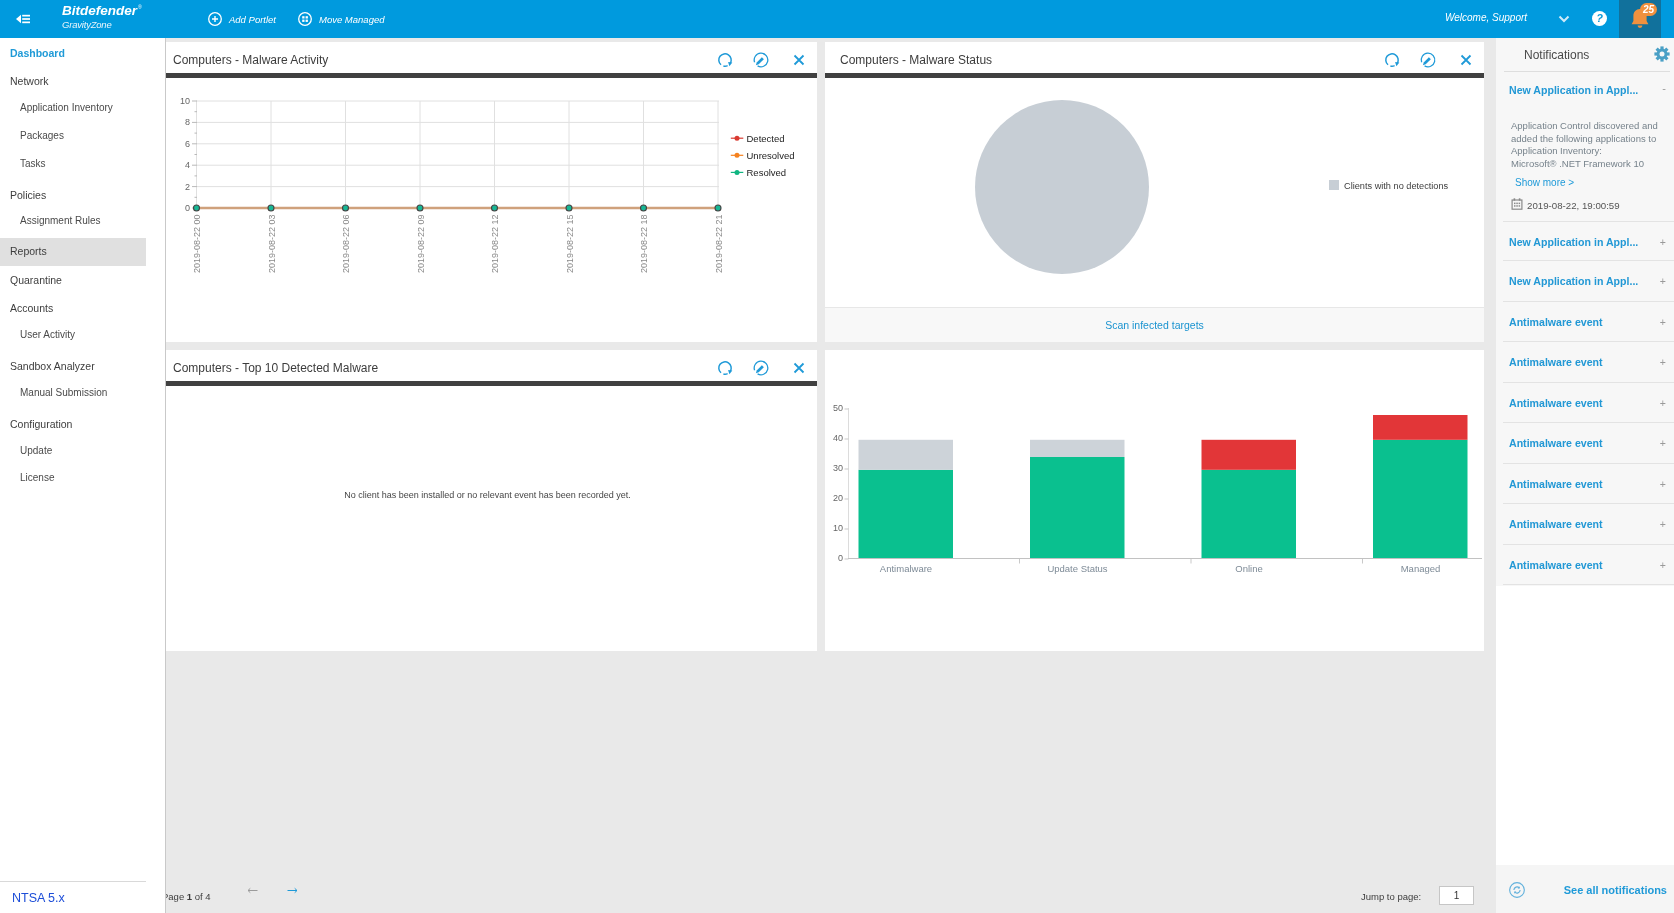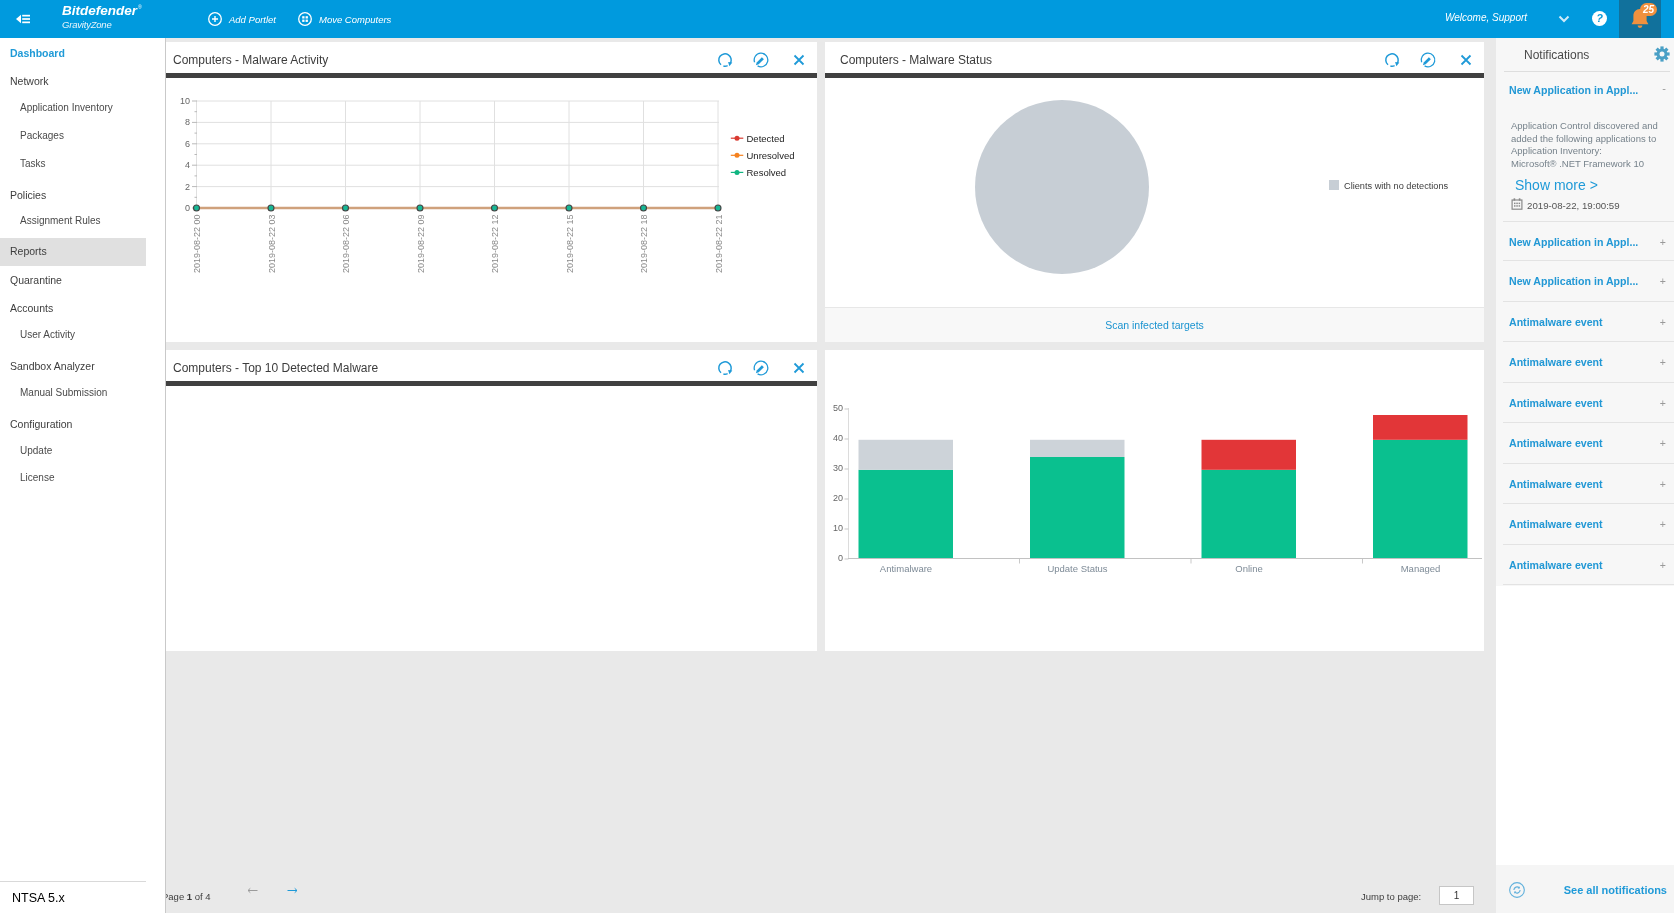--- a/index.html
+++ b/index.html
@@ -16,21 +16,21 @@
   #bellbox { position:absolute; left:1619px; top:0; width:42px; height:38px; background:#11719c; }
   #badge { position:absolute; left:21px; top:3px; min-width:17px; height:13px; background:#f0913e; border-radius:7px; color:#fff; font-size:10px; font-weight:bold; text-align:center; line-height:13px; padding:0 3px; }
   #helpcirc { position:absolute; left:1592px; top:11px; width:15px; height:15px; background:#fff; border-radius:50%; color:#0c9ad8; font-size:11px; font-weight:bold; text-align:center; line-height:15px; }
 
   
   #sidebar { position:absolute; left:0; top:38px; width:166px; height:875px; background:#fff; border-right:1px solid #c9c9c9; z-index:5; }
   .nav { position:absolute; left:10px; font-size:10.5px; color:#3d3d3d; white-space:nowrap; }
   .nav.sub { left:20px; font-size:10px; color:#4a4a4a; }
   #selrow { position:absolute; left:0; width:146px; background:#e0e0e0; }
   #sidefoot { position:absolute; left:0; top:843px; width:146px; height:32px; border-top:1px solid #d9d9d9; background:#fff; }
-  #sidefoot span { position:absolute; left:12px; top:9px; font-size:12.5px; color:#000000; }
+  #sidefoot span { position:absolute; left:12px; top:9px; font-size:12.5px; color:#1d4ed8; }
   .portlet { position:absolute; width:659px; background:#fff; }
   .phead { position:absolute; left:0; top:0; width:100%; height:36px; border-bottom:5px solid #404040; }
   .ptitle { position:absolute; left:15px; top:11px; font-size:12px; color:#3c3c3c; }
   .pfoot { position:absolute; left:0; bottom:0; width:100%; height:35px; background:#f8f8f8; border-top:1px solid #e7e7e7; text-align:center; }
   .pfoot span { font-size:10.5px; color:#1a93d0; line-height:35px; }
 
   
   .mfoot { position:absolute; font-size:9.5px; color:#3d3d3d; }
 
   
@@ -73,21 +73,21 @@
     <span>Add Portlet</span>
   </div>
   <div class="tbbtn" style="left:298px">
     <svg width="14" height="14" viewBox="0 0 14 14">
         <circle cx="7" cy="7" r="6.3" fill="none" stroke="#fff" stroke-width="1.3"></circle>
         <rect x="4.2" y="4.2" width="2.3" height="2.3" fill="#fff"></rect>
         <rect x="7.6" y="4.2" width="2.3" height="2.3" fill="#fff"></rect>
         <rect x="4.2" y="7.6" width="2.3" height="2.3" fill="#fff"></rect>
         <rect x="7.6" y="7.6" width="2.3" height="2.3" fill="#fff"></rect>
       </svg>
-    <span>Move Computers</span>
+    <span>Move Managed</span>
   </div>
 
   <div class="tb-txt" style="left:1445px; top:12px;">Welcome, Support</div>
   <svg class="abs" style="left:1558px;top:15px" width="12" height="8" viewBox="0 0 12 8">
       <path d="M1.5 1.5 L6 6 L10.5 1.5" fill="none" stroke="#cfeaf8" stroke-width="2"></path>
     </svg>
   <div id="helpcirc">?</div>
   <div id="bellbox">
     <svg class="abs" style="left:11px;top:8px" width="20" height="24" viewBox="0 0 20 24">
       <path d="M10 1 C6 1 3.4 4 3.4 8 L3.4 13 L1.6 16.2 L18.4 16.2 L16.6 13 L16.6 8 C16.6 4 14 1 10 1 Z" fill="#f0913e"></path>
@@ -222,20 +222,21 @@
   </svg>
   <div class="pfoot"><span>Scan infected targets</span></div>
 </div>
 <div class="portlet" id="p3" style="left:158px; top:350px; height:301px;">
   <div class="phead">
       <div class="ptitle">Computers - Top 10 Detected Malware</div>
     <svg class="abs picon" style="left:557px;top:9px" width="92" height="18" viewBox="0 0 92 18">
         <use href="#picons"></use>
       </svg>
   </div>
+  <div class="abs" style="left:0;top:140px;width:659px;text-align:center;font-size:9px;color:#464646">No client has been installed or no relevant event has been recorded yet.</div>
 </div>
 <div class="portlet" id="p4" style="left:825px; top:350px; height:301px;">
   <svg class="abs" style="left:0;top:37px" width="659" height="264" viewBox="0 0 659 264" font-family="Liberation Sans, sans-serif">
     <g font-size="9" fill="#666" text-anchor="end">
       <text x="18" y="174">0</text>
         <text x="18" y="144">10</text>
         <text x="18" y="114">20</text>
         <text x="18" y="84">30</text>
         <text x="18" y="54">40</text>
         <text x="18" y="24">50</text>
@@ -297,21 +298,21 @@
       <rect x="-1.6" y="-7.6" width="3.2" height="3.2" fill="#4aa0c6" transform="rotate(270)"></rect>
       <rect x="-1.6" y="-7.6" width="3.2" height="3.2" fill="#4aa0c6" transform="rotate(315)"></rect>
       <circle r="2.5" fill="#f7f7f7"></circle>
     </g>
   </svg>
   <div class="abs" style="left:8px; top:33px; width:166px; border-top:1px solid #dedede;"></div>
 
   <div class="abs" style="left:13px; top:46px; font-size:10.6px; font-weight:bold; color:#2298d5;">New Application in Appl...</div>
   <div class="abs" style="right:8px; top:44px; font-size:11px; color:#999;">-</div>
   <div class="abs" style="left:15px; top:82px; width:162px; font-size:9.5px; line-height:12.5px; color:#76828b;">Application Control discovered and<br>added the following applications to<br>Application Inventory:<br>Microsoft® .NET Framework 10</div>
-  <div class="abs" style="left:19px; top:139px; font-size:14px; color:#1f9ad8;">Show more &gt;</div>
+  <div class="abs" style="left:19px; top:139px; font-size:10px; color:#1f9ad8;">Show more &gt;</div>
   <svg class="abs" style="left:15px; top:160px" width="12" height="12" viewBox="0 0 12 12">
     <rect x="2.6" y="0.3" width="1.6" height="2.4" fill="#8a8a8a"></rect>
     <rect x="7.8" y="0.3" width="1.6" height="2.4" fill="#8a8a8a"></rect>
     <rect x="1.1" y="2" width="9.8" height="9.2" fill="none" stroke="#8a8a8a" stroke-width="1.2"></rect>
     <rect x="3" y="4.6" width="1.5" height="1.5" fill="#8a8a8a"></rect>
       <rect x="5.3" y="4.6" width="1.5" height="1.5" fill="#8a8a8a"></rect>
       <rect x="7.6" y="4.6" width="1.5" height="1.5" fill="#8a8a8a"></rect>
     <rect x="3" y="7.2" width="1.5" height="1.5" fill="#8a8a8a"></rect>
       <rect x="5.3" y="7.2" width="1.5" height="1.5" fill="#8a8a8a"></rect>
       <rect x="7.6" y="7.2" width="1.5" height="1.5" fill="#8a8a8a"></rect>

